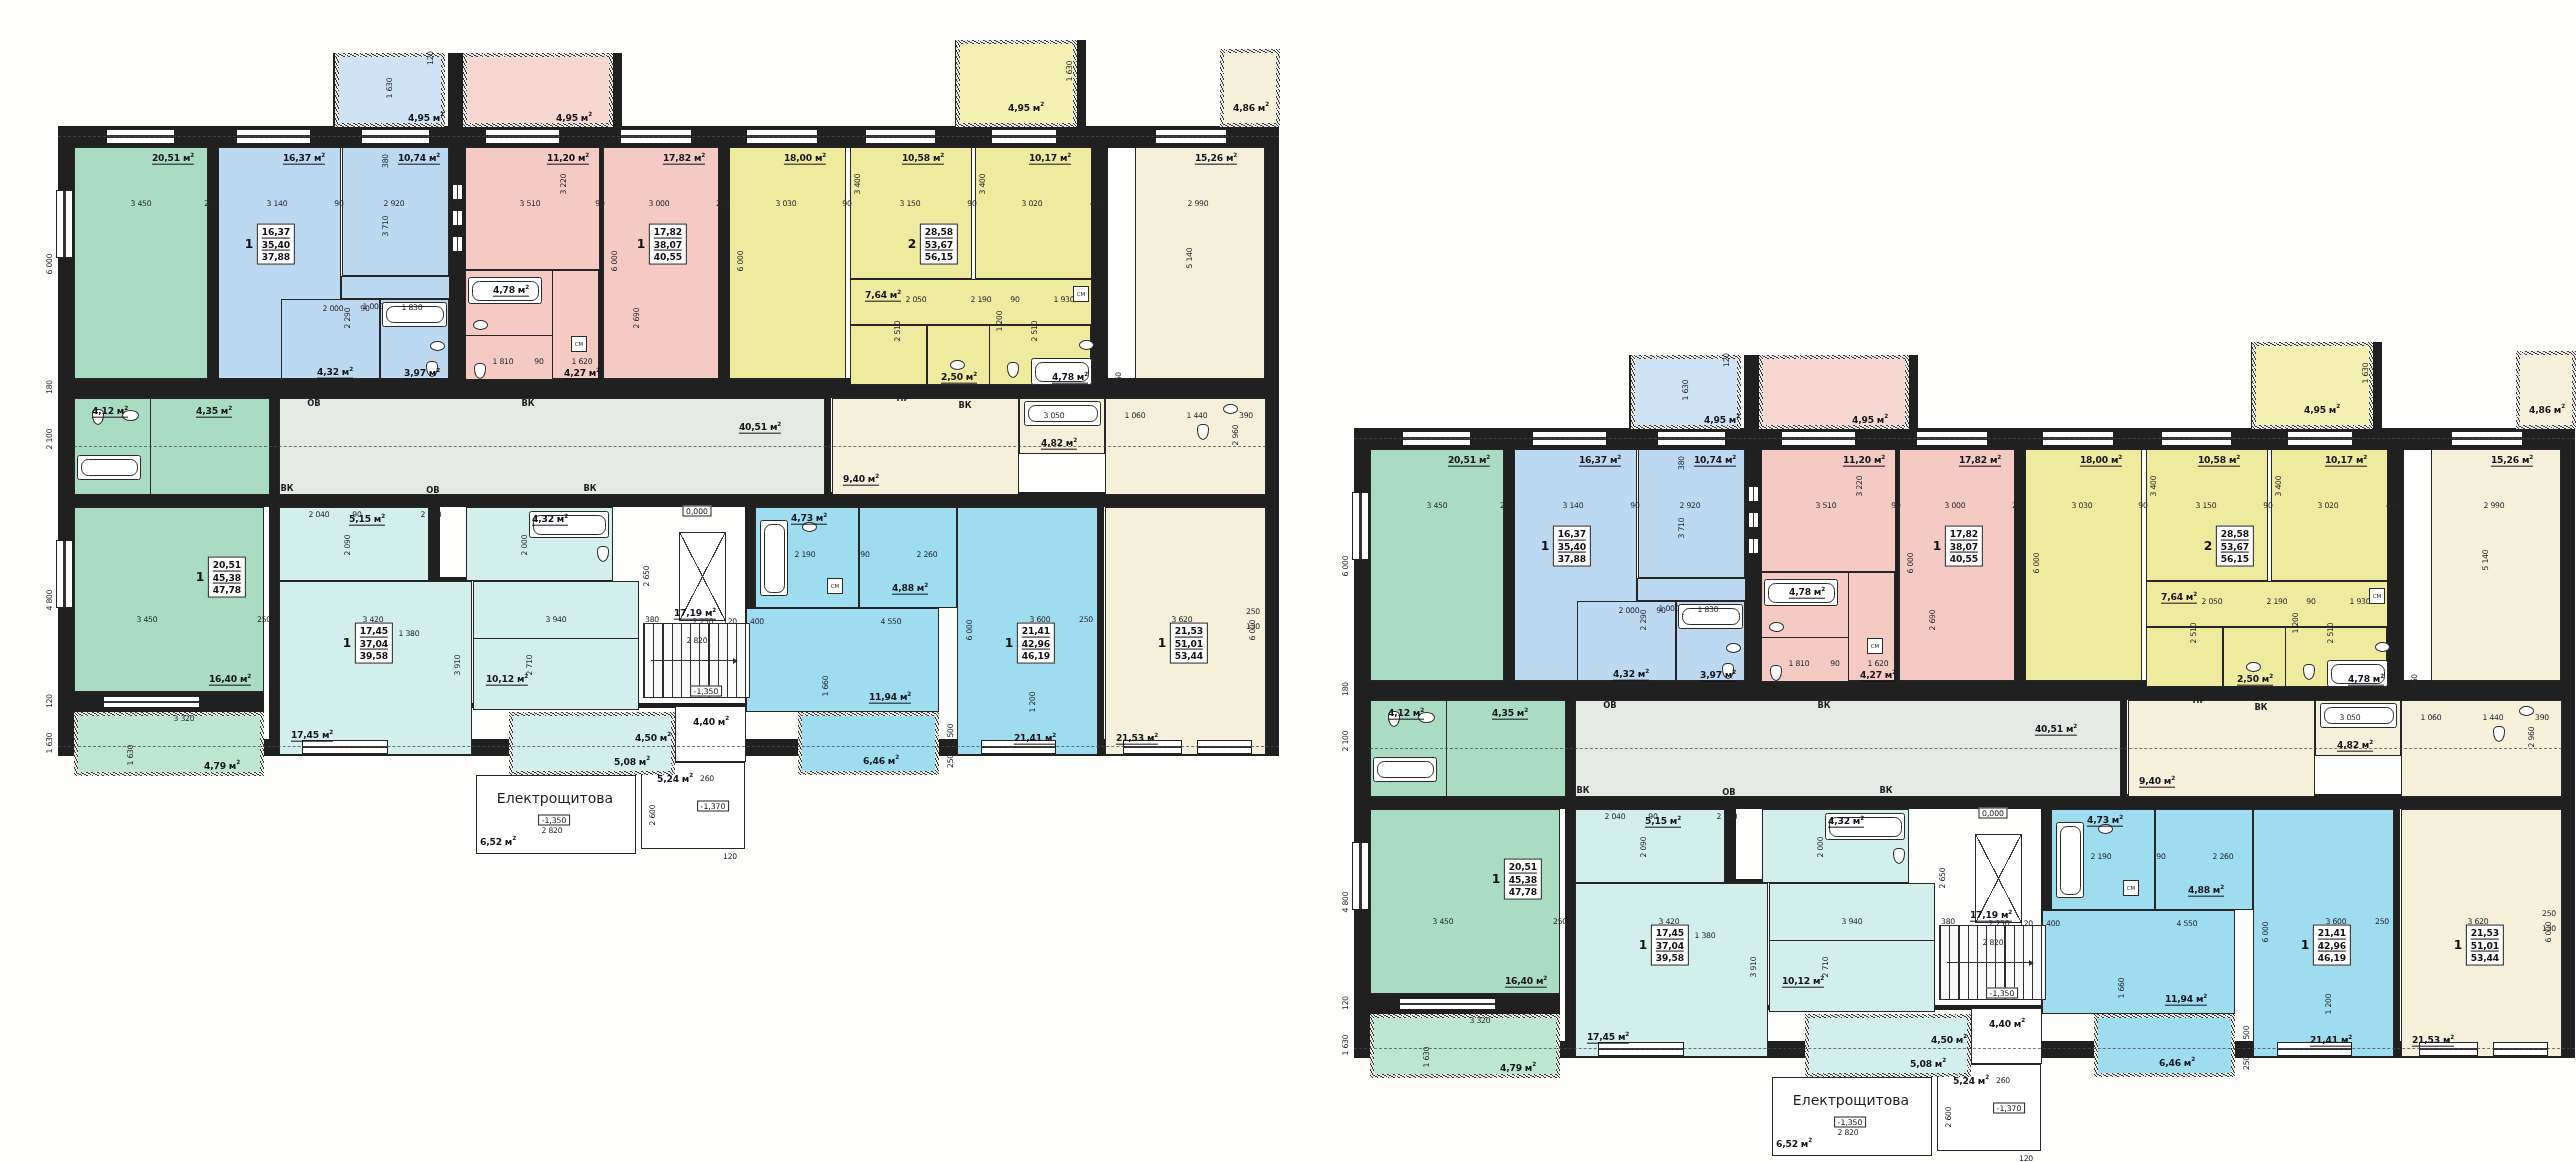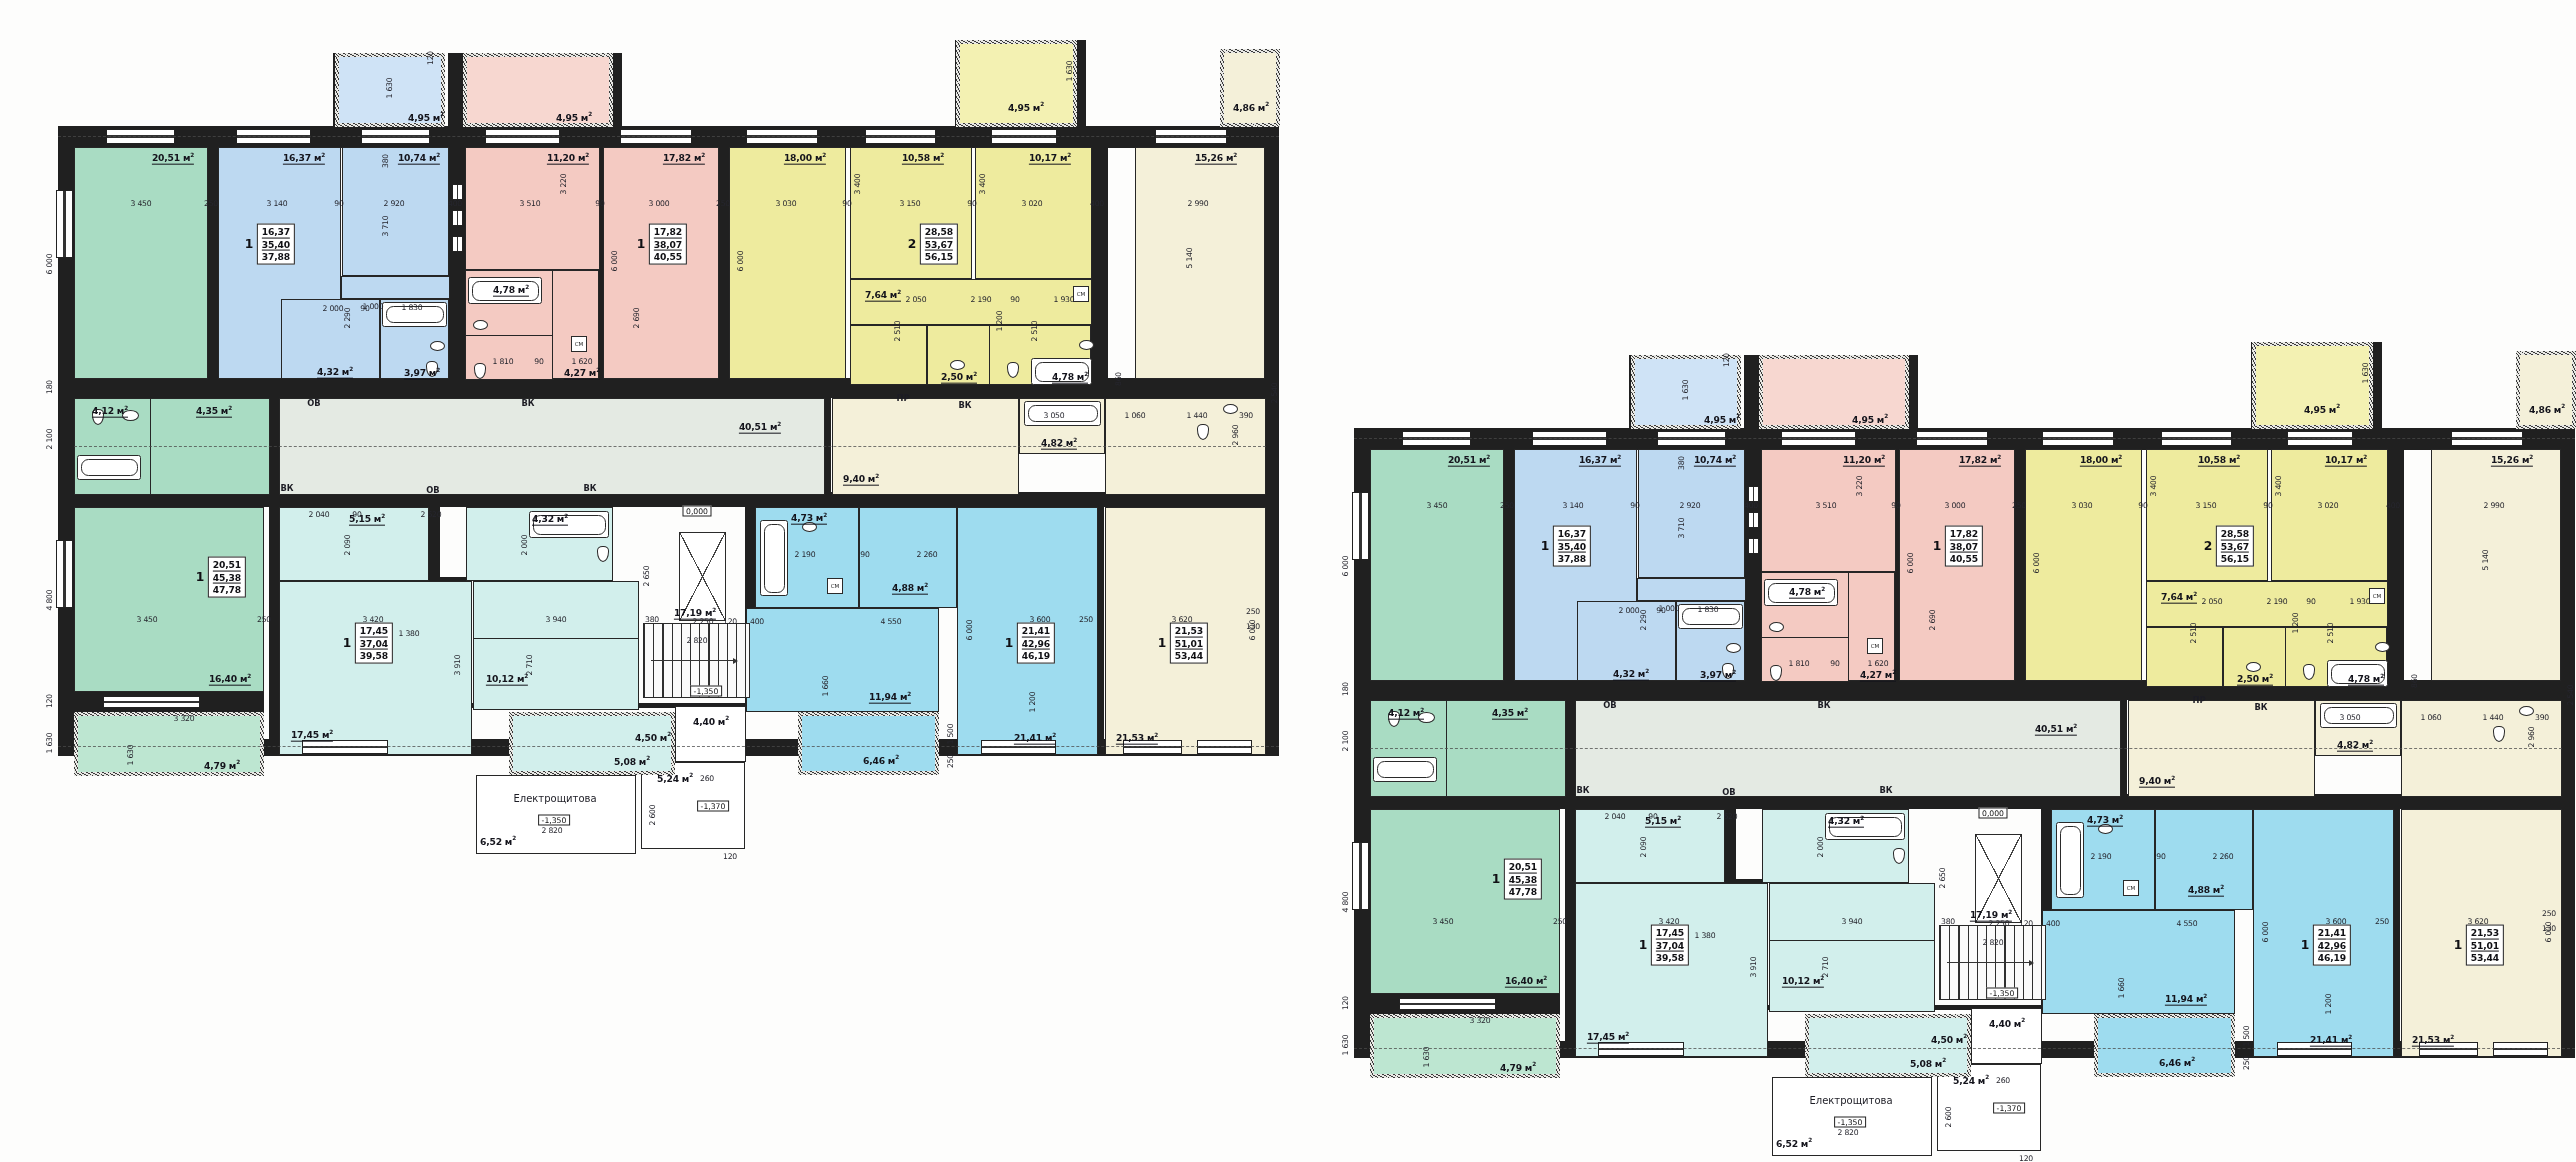--- a/index.html
+++ b/index.html
@@ -16,21 +16,21 @@
   .window.v{background:linear-gradient(to right,#fff 42%,#333 42%,#333 58%,#fff 58%);}
   .axis{position:absolute;border-top:1px dashed #4a4a4a;height:0;opacity:.75;}
   .rlabel{position:absolute;font-size:9.2px;font-weight:600;color:#14141c;white-space:nowrap;
           transform:translate(-50%,-50%);letter-spacing:-0.2px;}
   .rlabel.u{border-bottom:1px solid #14141c;padding-bottom:0.6px;}
   .dim{position:absolute;font-size:7.7px;color:#26262e;white-space:nowrap;
        transform:translate(-50%,-50%);letter-spacing:-0.2px;}
   .dimv{position:absolute;font-size:7.7px;color:#26262e;white-space:nowrap;
         transform:translate(-50%,-50%) rotate(-90deg);letter-spacing:-0.2px;}
   .tag{position:absolute;font-size:8.3px;font-weight:600;color:#1c1c24;transform:translate(-50%,-50%);}
-  .nm{position:absolute;font-size:10px;color:#1c1c24;transform:translate(-50%,-50%);white-space:nowrap;}
+  .nm{position:absolute;font-size:14px;color:#1c1c24;transform:translate(-50%,-50%);white-space:nowrap;}
   .lvl{position:absolute;font-size:7.7px;color:#111;background:#fff;border:0.9px solid #222;
        padding:0 2.5px;transform:translate(-50%,-50%);white-space:nowrap;}
   .info{position:absolute;display:flex;align-items:center;gap:3.1px;transform:translate(-50%,-50%);}
   .inum{font-size:12.3px;font-weight:700;color:#101014;}
   .ibox{border:0.9px solid #222;background:#fff;padding:1.2px 4.3px;text-align:center;}
   .ibox div{font-size:9.2px;font-weight:700;color:#101014;line-height:1.25;letter-spacing:-0.2px;}
   .ibox div.sep{border-bottom:0.9px solid #101014;}
   .sup{font-size:5.8px;vertical-align:super;}
   .stairs{position:absolute;box-sizing:border-box;border:1.2px solid #2a2a2a;background:
           repeating-linear-gradient(90deg,#2f2f2f 0 1.2px,rgba(255,255,255,0) 1.2px 9.2px),#fafafa;}

